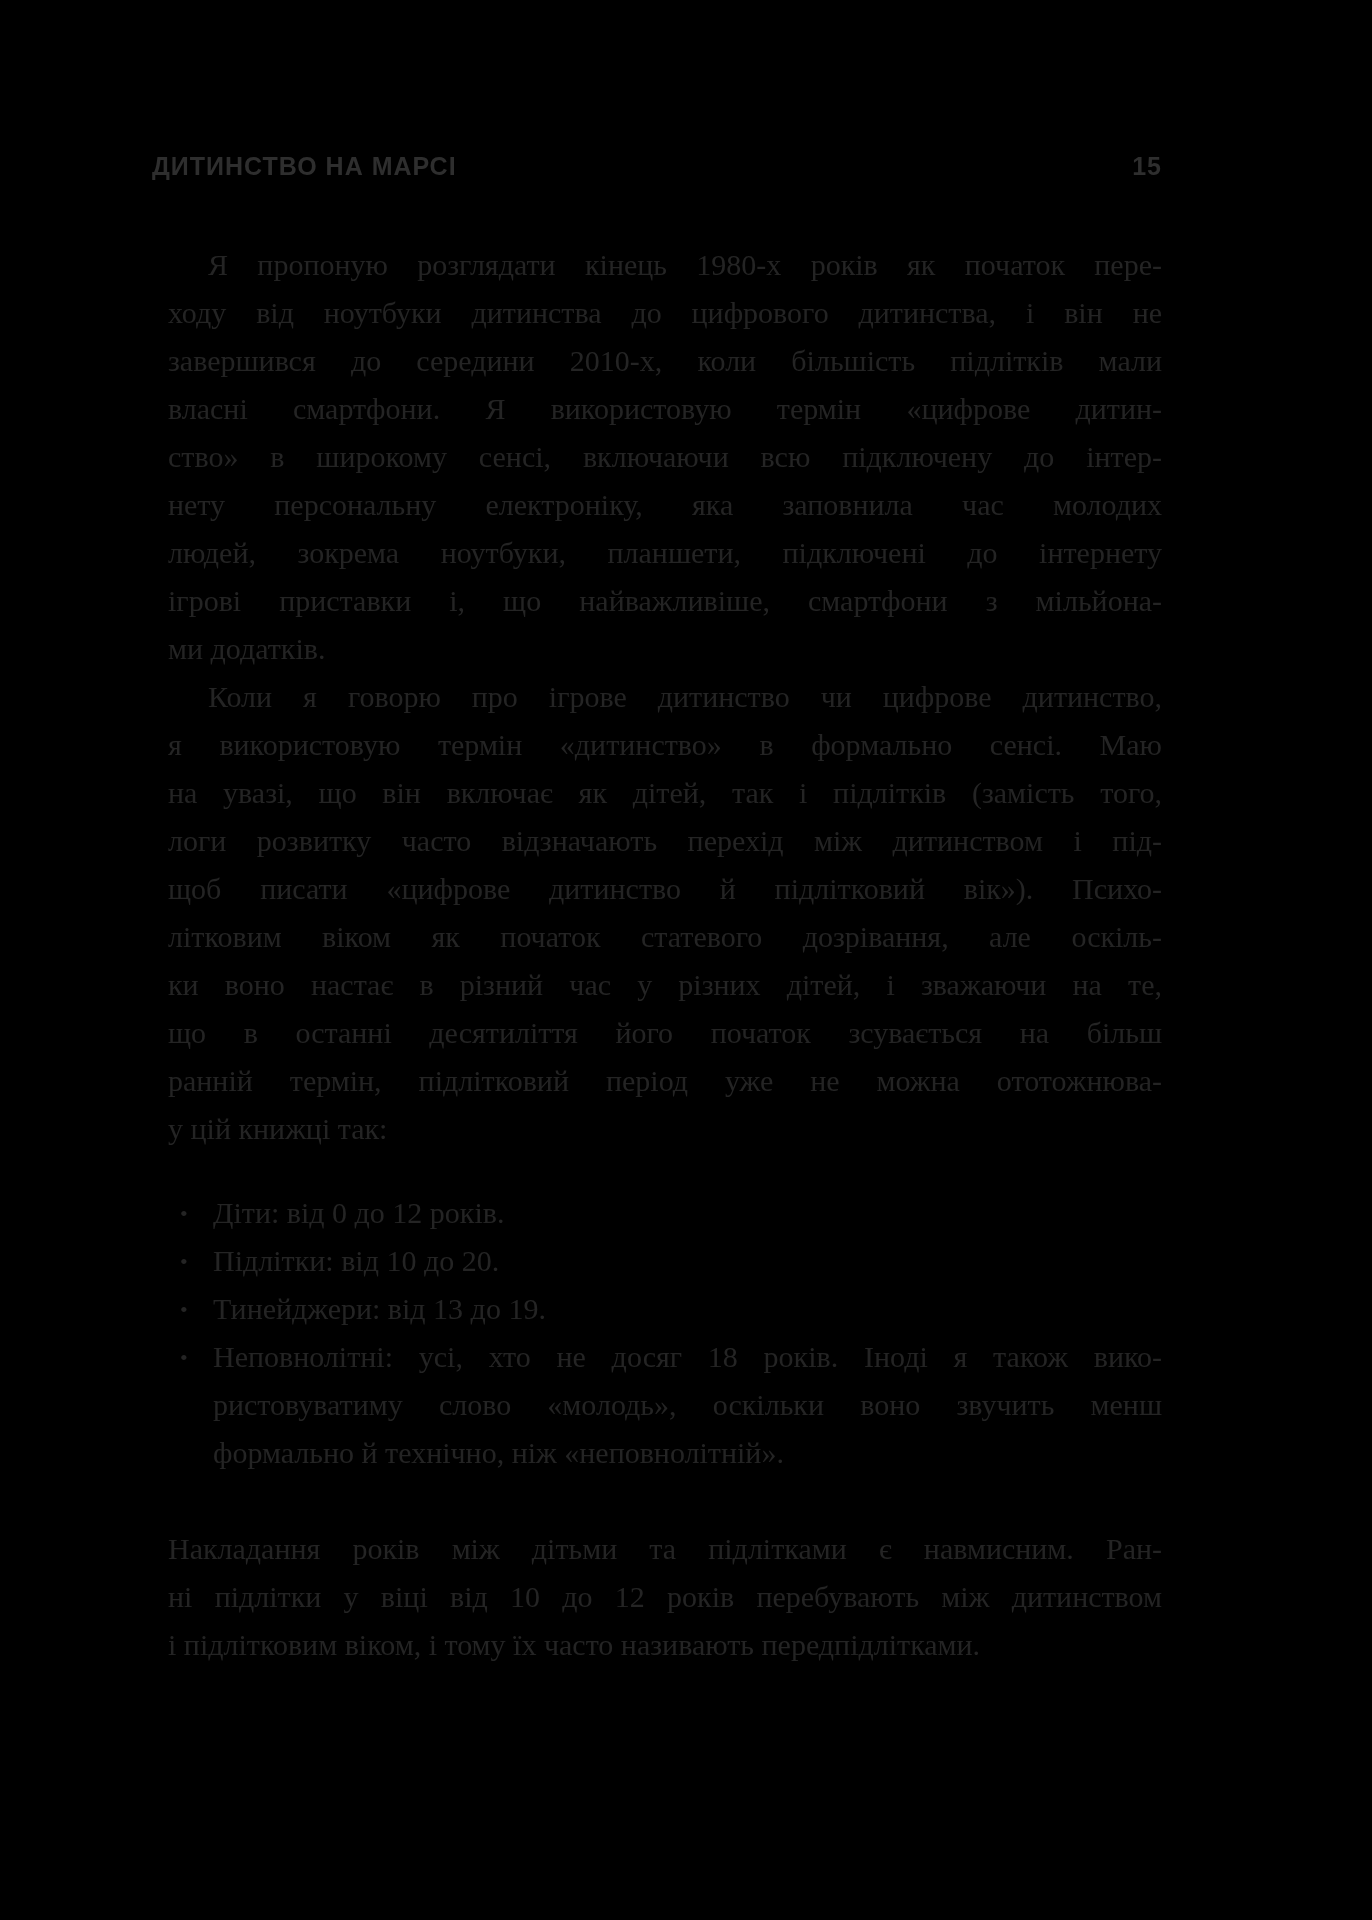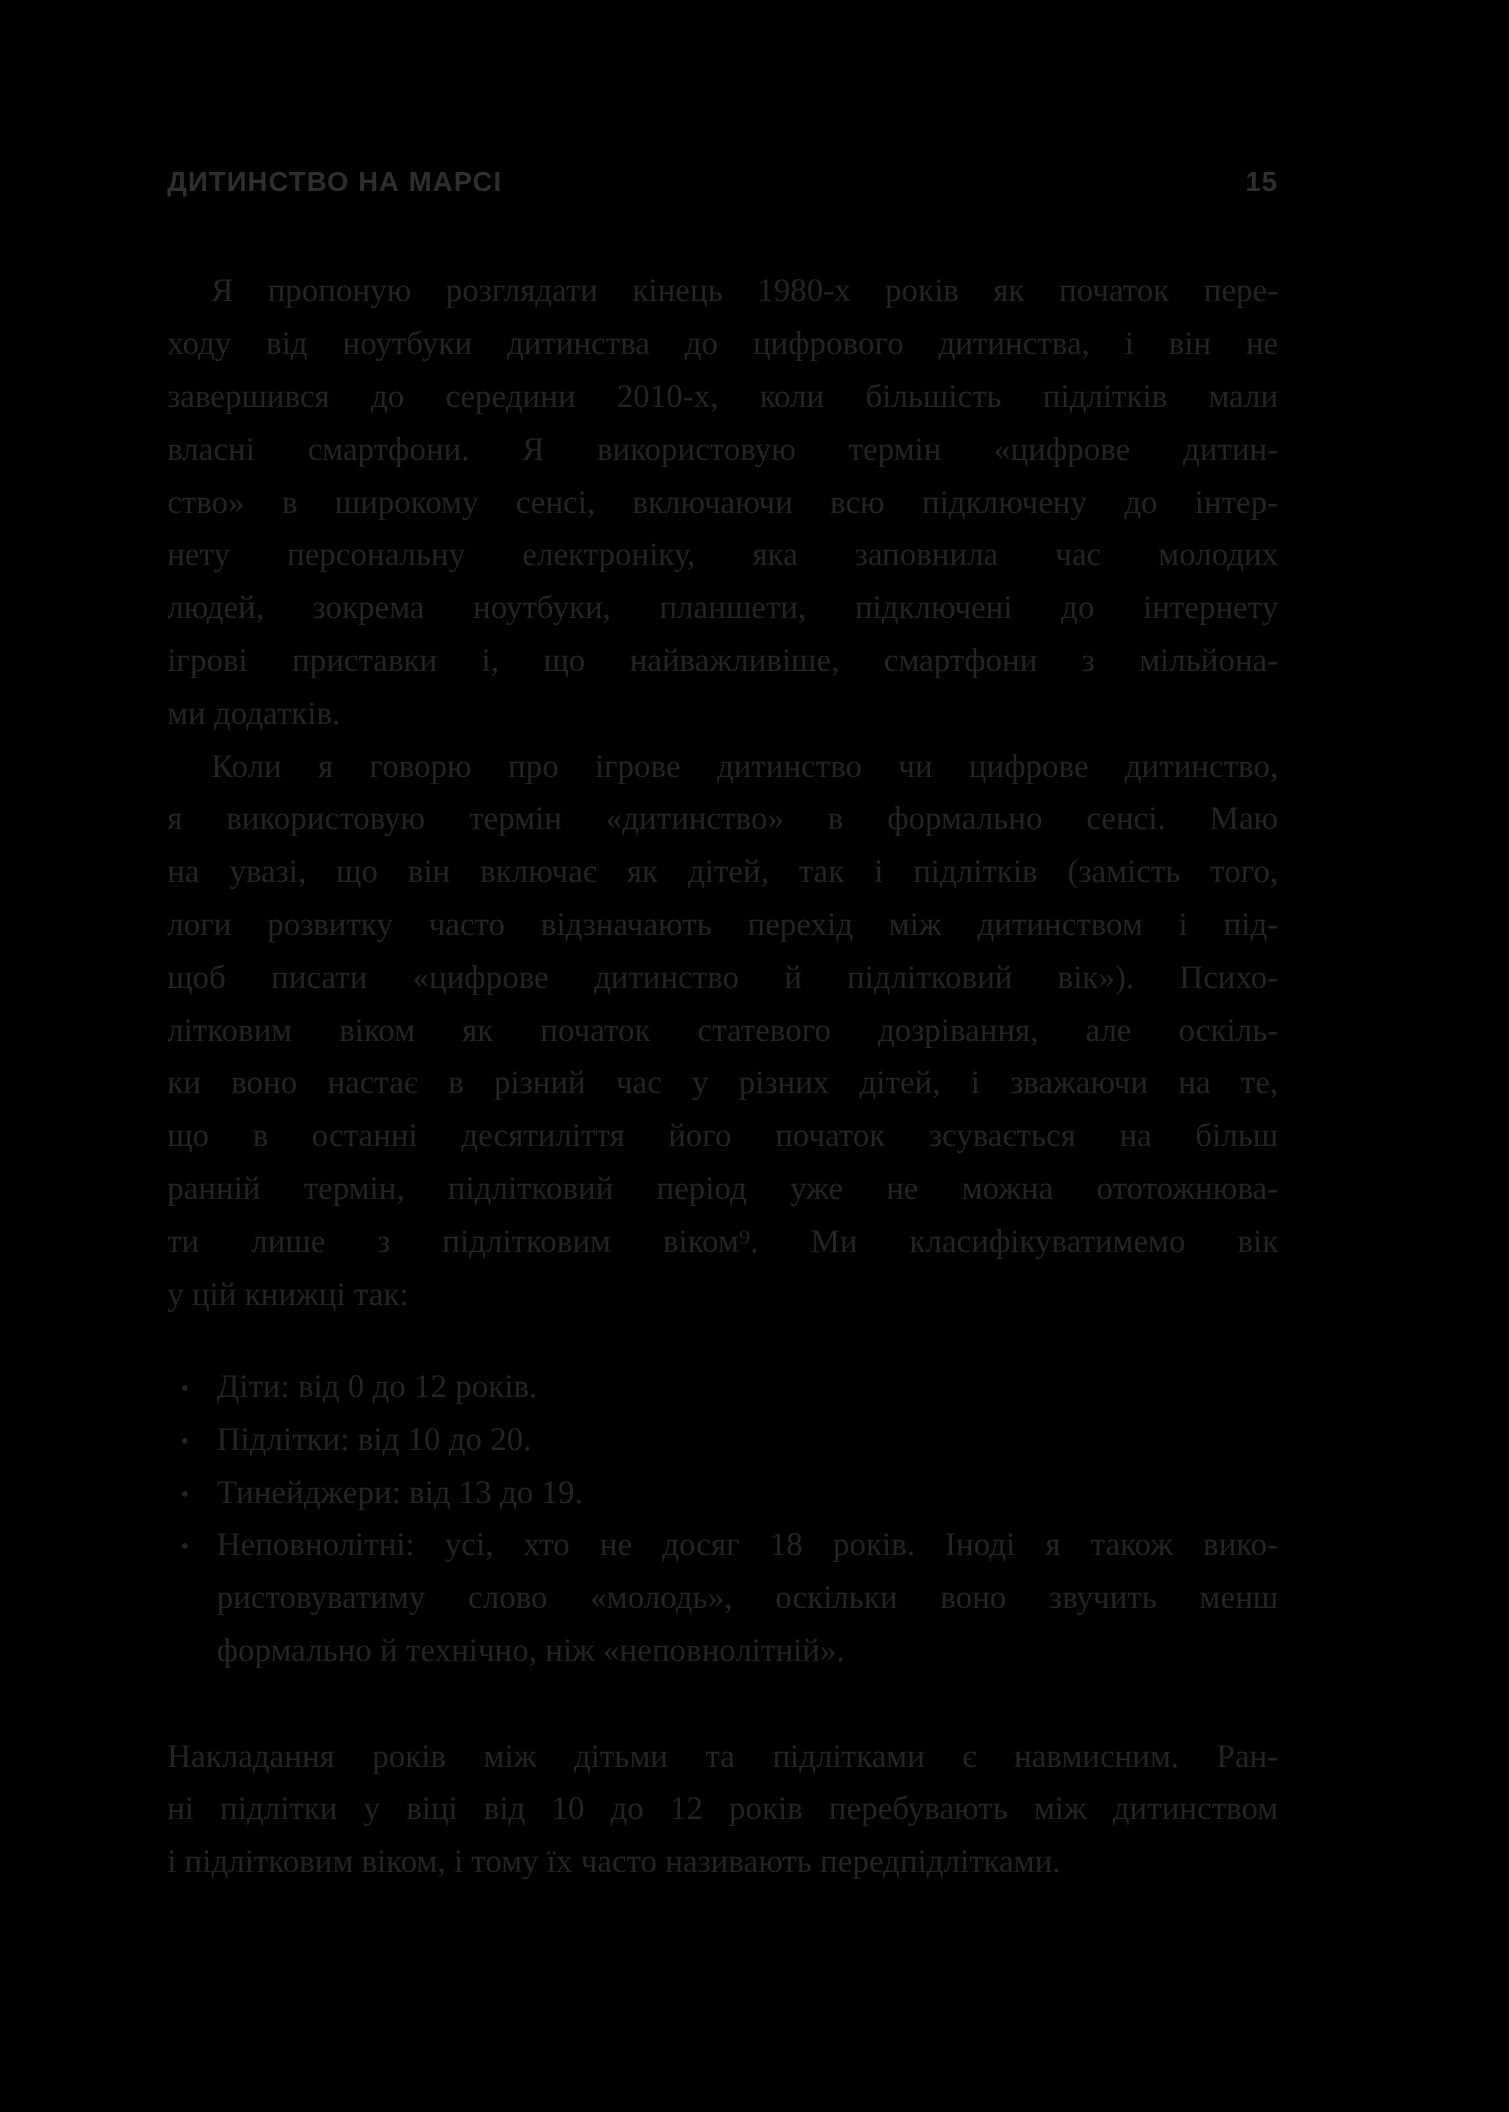--- a/index.html
+++ b/index.html
@@ -22,21 +22,21 @@
     display: flex;
     justify-content: space-between;
     align-items: baseline;
     font-family: "Liberation Sans", sans-serif;
     font-weight: bold;
     font-size: 25px;
     letter-spacing: 1px;
     color: var(--fg2, #2e2e2e);
     margin-bottom: 60px;
   }
-  .body-text { font-size: 30px; line-height: 48px; }
+  .body-text { font-size: 30px; line-height: 48px; margin-left: 16px; }
   .para .line { white-space: nowrap; }
   .line.fill {
     white-space: normal;
     text-align: justify;
     text-align-last: justify;
   }
   .line.indent { text-indent: 40px; }
   ul.bullets {
     list-style: none;
     margin: 36px 0 0 0;
@@ -82,21 +82,20 @@
       <div class="para">
         <div class="line fill indent">Коли я говорю про ігрове дитинство чи цифрове дитинство,</div>
         <div class="line fill">я використовую термін «дитинство» в формально сенсі. Маю</div>
         <div class="line fill">на увазі, що він включає як дітей, так і підлітків (замість того,</div>
         <div class="line fill">логи розвитку часто відзначають перехід між дитинством і під-</div>
         <div class="line fill">щоб писати «цифрове дитинство й підлітковий вік»). Психо-</div>
         <div class="line fill">літковим віком як початок статевого дозрівання, але оскіль-</div>
         <div class="line fill">ки воно настає в різний час у різних дітей, і зважаючи на те,</div>
         <div class="line fill">що в останні десятиліття його початок зсувається на більш</div>
         <div class="line fill">ранній термін, підлітковий період уже не можна ототожнюва-</div>
-        <div class="line fill">ти лише з підлітковим віком⁹. Ми класифікуватимемо вік</div>
         <div class="line">у цій книжці так:</div>
       </div>
 
       <ul class="bullets">
         <li>
           <span class="marker">•</span>
           <div class="line">Діти: від 0 до 12 років.</div>
         </li>
         <li>
           <span class="marker">•</span>

